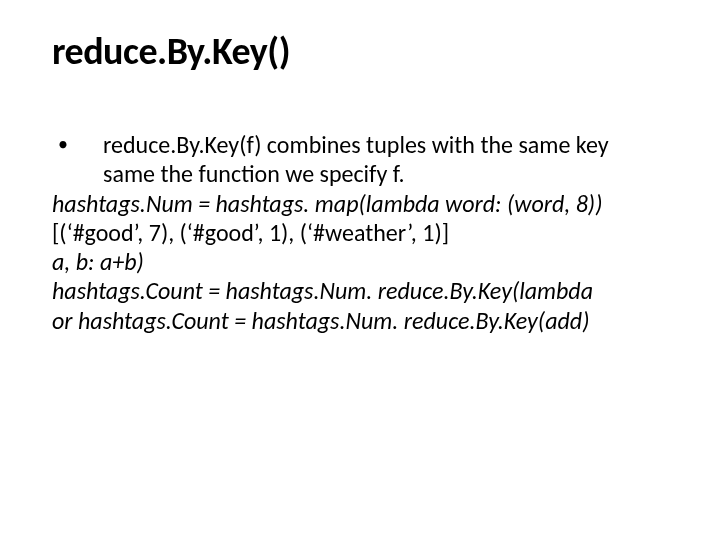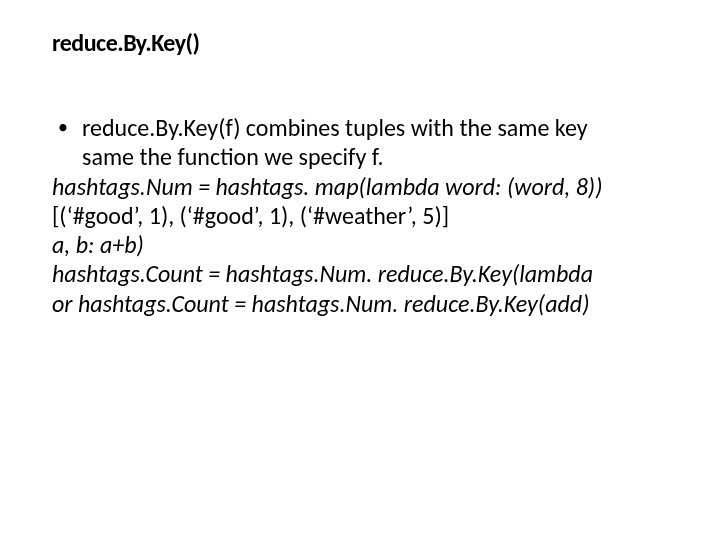--- a/index.html
+++ b/index.html
@@ -1,39 +1,39 @@
 <!DOCTYPE html>
 <html><head>
 <meta charset="utf-8">
 <style>
   * { margin: 0; padding: 0; box-sizing: border-box; }
   html, body { width: 720px; height: 540px; background: #fff; font-family: Calibri, "Segoe UI", Arial, sans-serif; color: #000; }
   .slide { width: 720px; height: 540px; padding: 28px 52px 40px 52px; position: relative; }
-  .title { font-size: 24px; font-weight: 700; letter-spacing: -0.5px; margin-bottom: 56px; }
+  .title { font-size: 38px; font-weight: 700; letter-spacing: -0.5px; margin-bottom: 56px; }
   .content { font-size: 24px; line-height: 1.22; }
   .bullet-row { display: flex; margin-bottom: 0; }
   .bullet-mark { width: 30px; flex: 0 0 30px; text-align: left; padding-left: 6px; font-size: 20px; line-height: 1.4; }
-  .bullet-text { flex: 1; }
+  .bullet-text { flex: 1; margin-left: 21px; }
   .line { }
   .italic { font-style: italic; }
 </style>
 </head>
 <body>
 
 <div class="slide">
   <h1 class="title">reduce.By.Key()</h1>
 
   <div class="content">
     <div class="bullet-row">
       <div class="bullet-mark">•</div>
       <div class="bullet-text">
         <div class="line">reduce.By.Key(f) combines tuples with the same key</div>
         <div class="line">same the function we specify f.</div>
       </div>
     </div>
 
     <div class="line italic">hashtags.Num = hashtags. map(lambda word: (word, 8))</div>
-    <div class="line">[(‘#good’, 1), (‘#good’, 1), (‘#weather’, 5)]</div>
+    <div class="line">[(‘#good’, 7), (‘#good’, 1), (‘#weather’, 1)]</div>
     <div class="line italic">a, b: a+b)</div>
     <div class="line italic">hashtags.Count = hashtags.Num. reduce.By.Key(lambda</div>
     <div class="line italic">or hashtags.Count = hashtags.Num. reduce.By.Key(add)</div>
   </div>
 </div>
 
 </body></html>

